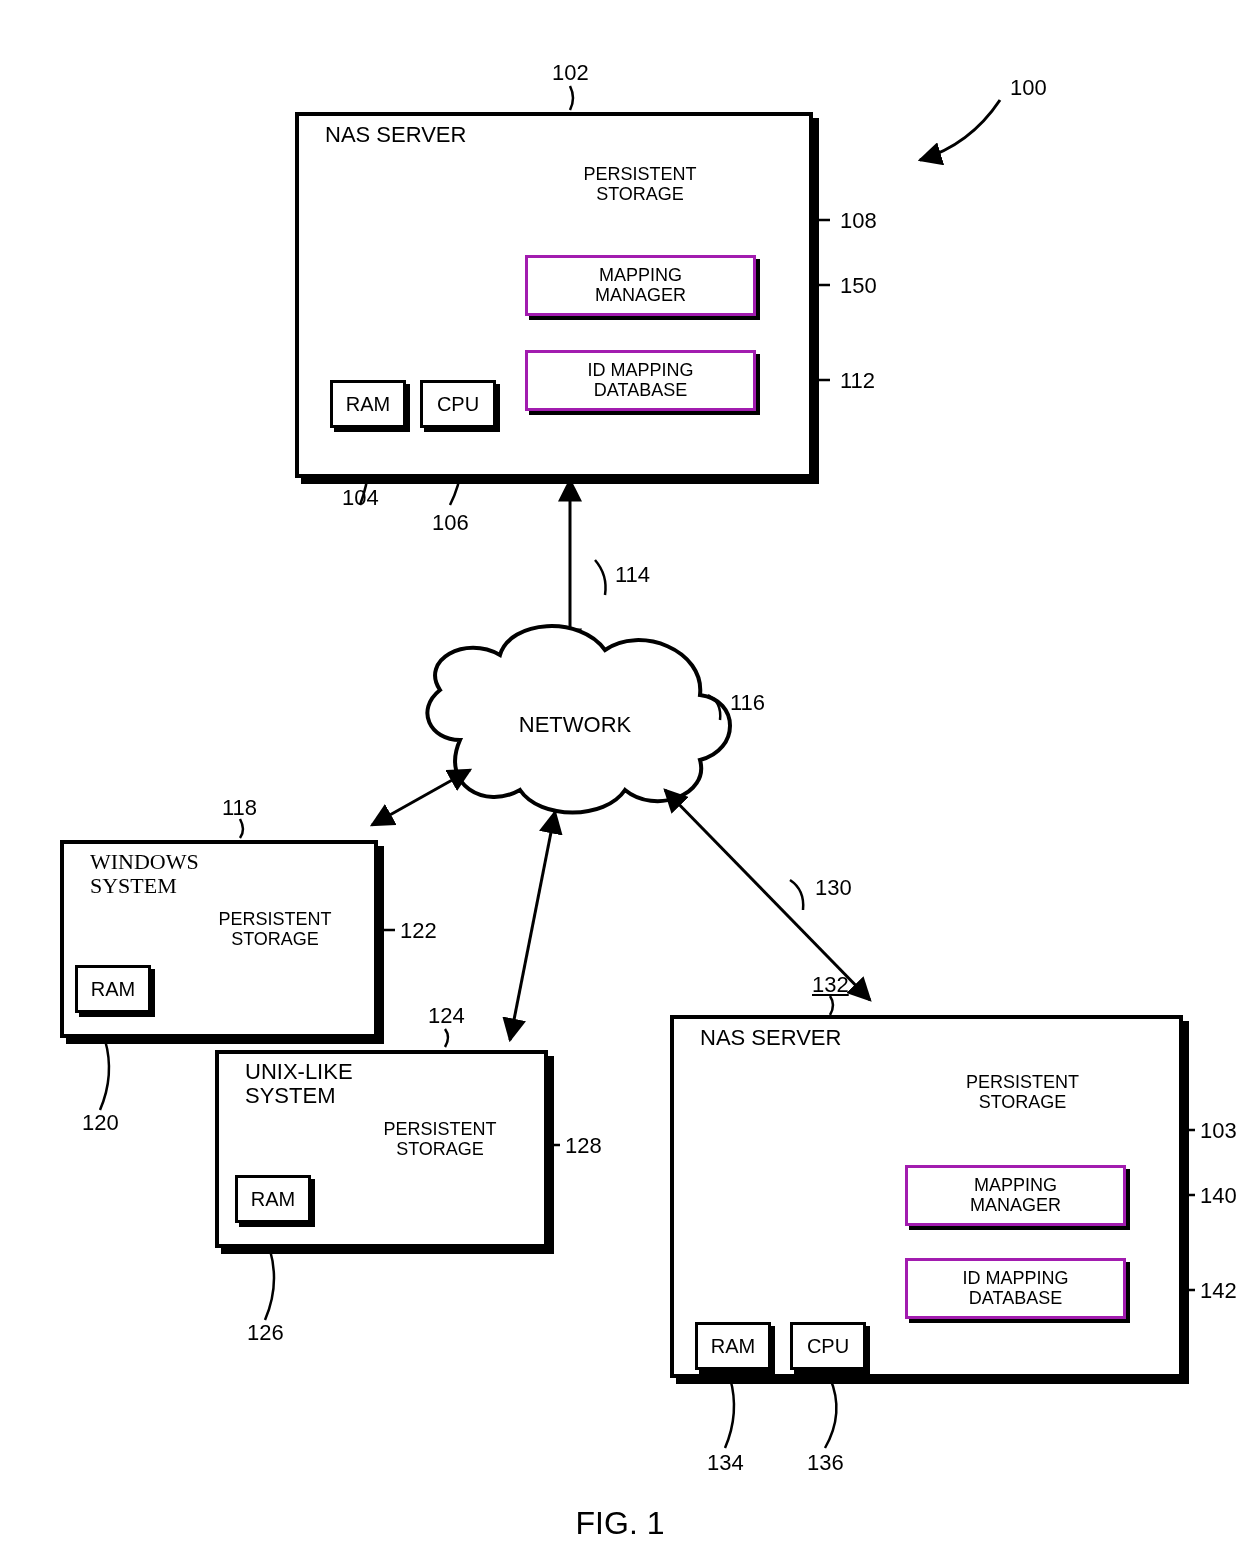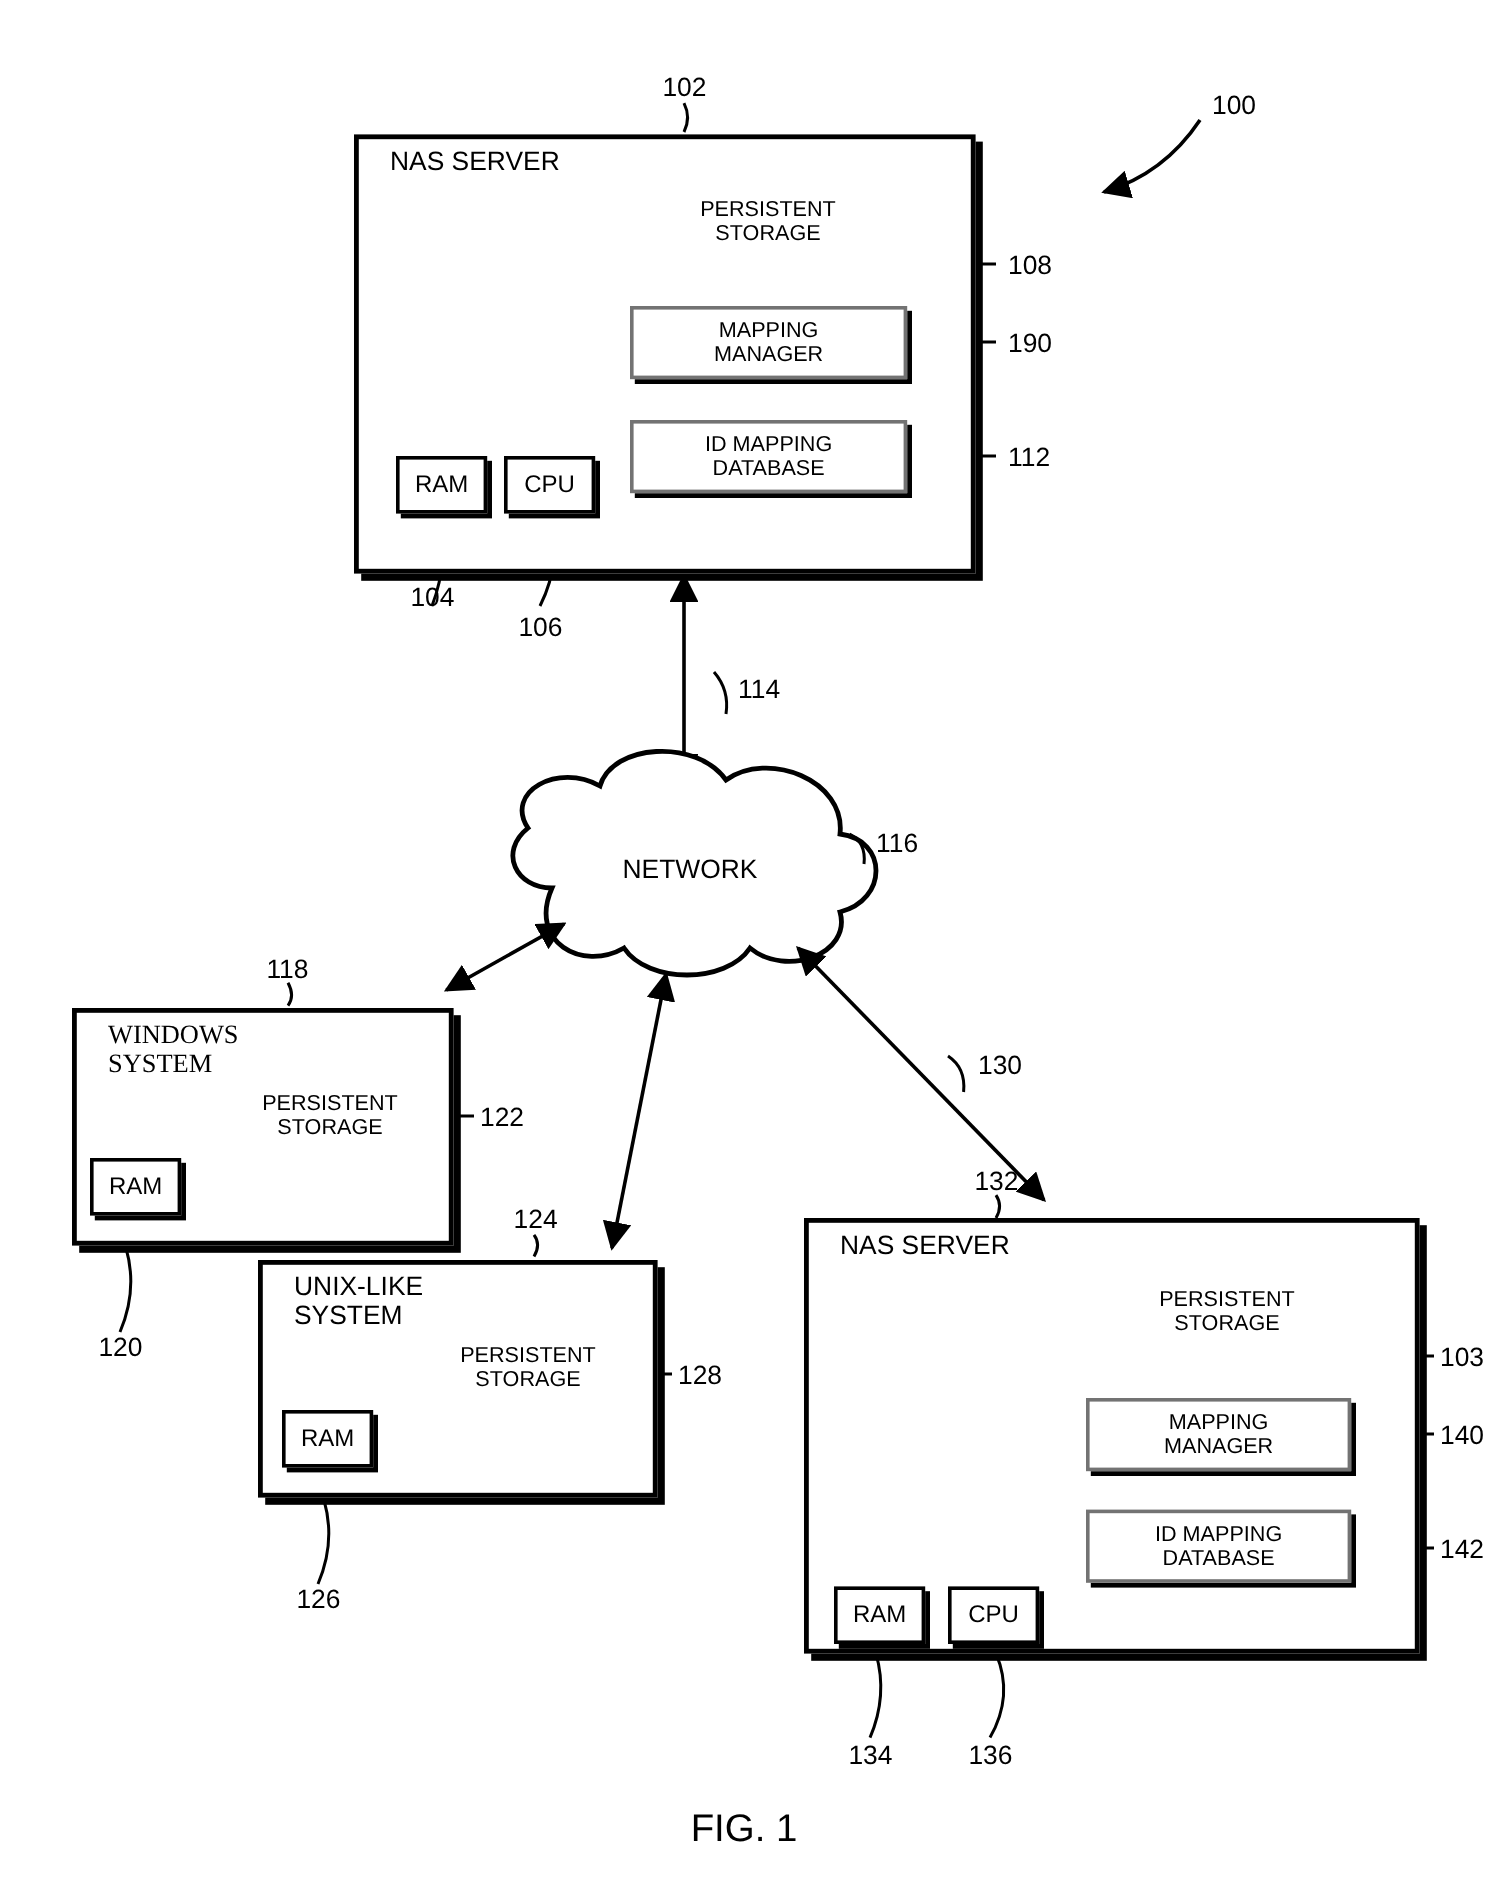--- a/index.html
+++ b/index.html
@@ -40,21 +40,21 @@
     border: 3px solid #000;
     box-shadow: 4px 4px 0 #000;
     background: #fff;
     display: flex;
     align-items: center;
     justify-content: center;
     font-size: 20px;
   }
   .innerbox {
     position: absolute;
-    border: 3px solid #737373;
+    border: 3px solid #a21caf;
     box-shadow: 4px 4px 0 #000;
     background: #fff;
     display: flex;
     align-items: center;
     justify-content: center;
     text-align: center;
     font-size: 18px;
     line-height: 1.1;
   }
   .cyl-label {
@@ -193,32 +193,32 @@
 <div class="innerbox" style="left:905px; top:1258px; width:215px; height:55px; white-space:pre-line;">ID MAPPING
 DATABASE</div>
 <div class="smallbox" style="left:695px; top:1322px; width:70px; height:42px;">RAM</div>
 <div class="smallbox" style="left:790px; top:1322px; width:70px; height:42px;">CPU</div>
 
 <div class="label" style="left:1010px; top:75px;">100</div>
 <div class="label" style="left:552px; top:60px;">102</div>
 <div class="label" style="left:342px; top:485px;">104</div>
 <div class="label" style="left:432px; top:510px;">106</div>
 <div class="label" style="left:840px; top:208px;">108</div>
-<div class="label" style="left:840px; top:273px;">190</div>
+<div class="label" style="left:840px; top:273px;">150</div>
 <div class="label" style="left:840px; top:368px;">112</div>
 <div class="label" style="left:615px; top:562px;">114</div>
 <div class="label" style="left:730px; top:690px;">116</div>
 <div class="label" style="left:222px; top:795px;">118</div>
 <div class="label" style="left:82px; top:1110px;">120</div>
 <div class="label" style="left:400px; top:918px;">122</div>
 <div class="label" style="left:428px; top:1003px;">124</div>
 <div class="label" style="left:247px; top:1320px;">126</div>
 <div class="label" style="left:565px; top:1133px;">128</div>
 <div class="label" style="left:815px; top:875px;">130</div>
-<div class="label" style="left:812px; top:972px;">132</div>
+<div class="label" style="left:812px; top:972px;text-decoration:underline;">132</div>
 <div class="label" style="left:707px; top:1450px;">134</div>
 <div class="label" style="left:807px; top:1450px;">136</div>
 <div class="label" style="left:1200px; top:1118px;">103</div>
 <div class="label" style="left:1200px; top:1183px;">140</div>
 <div class="label" style="left:1200px; top:1278px;">142</div>
 
 <div class="biglabel" style="left:560px; top:1505px; width:120px;">FIG. 1</div>
 
 </div>
 

